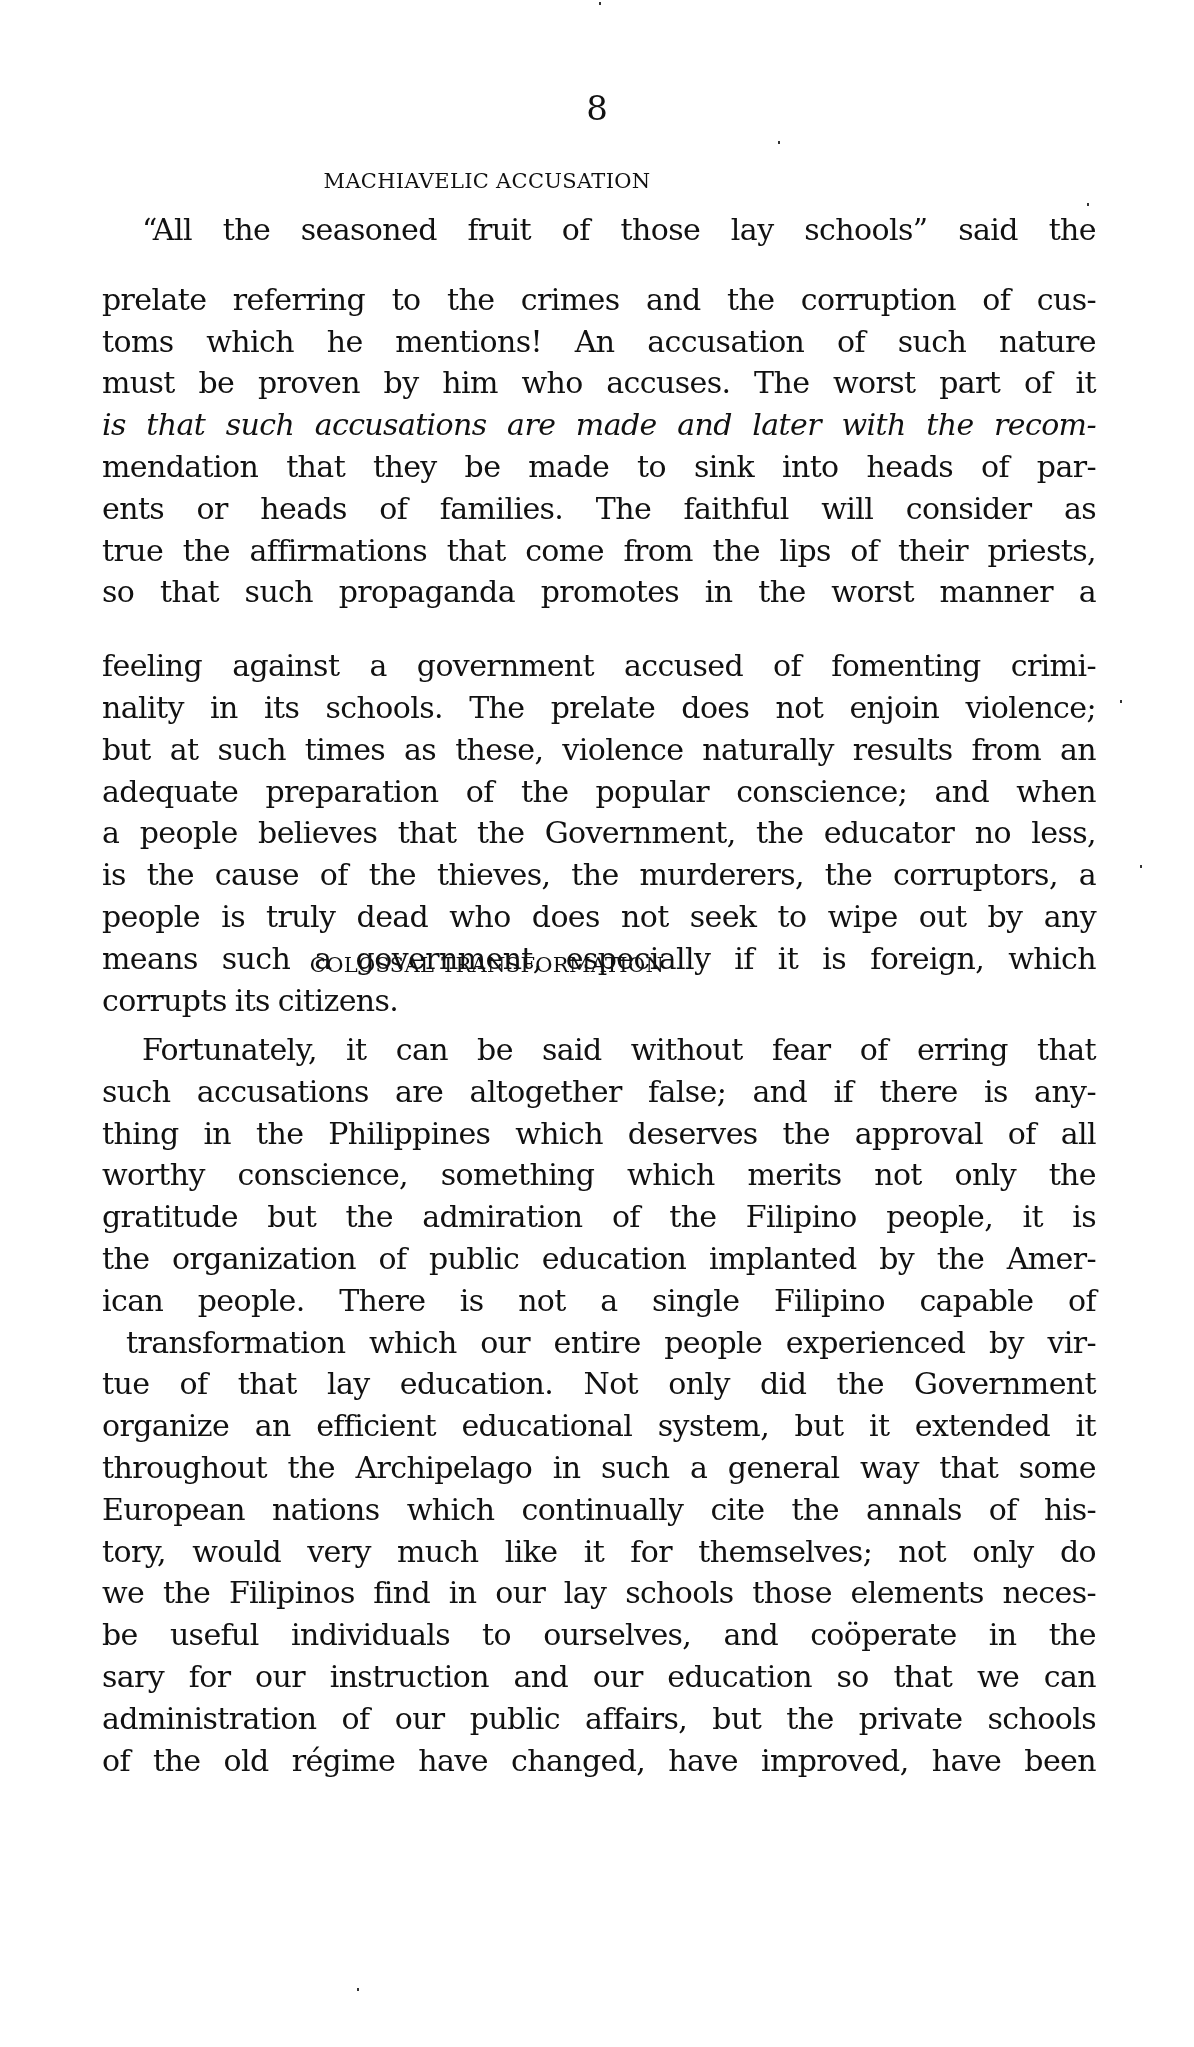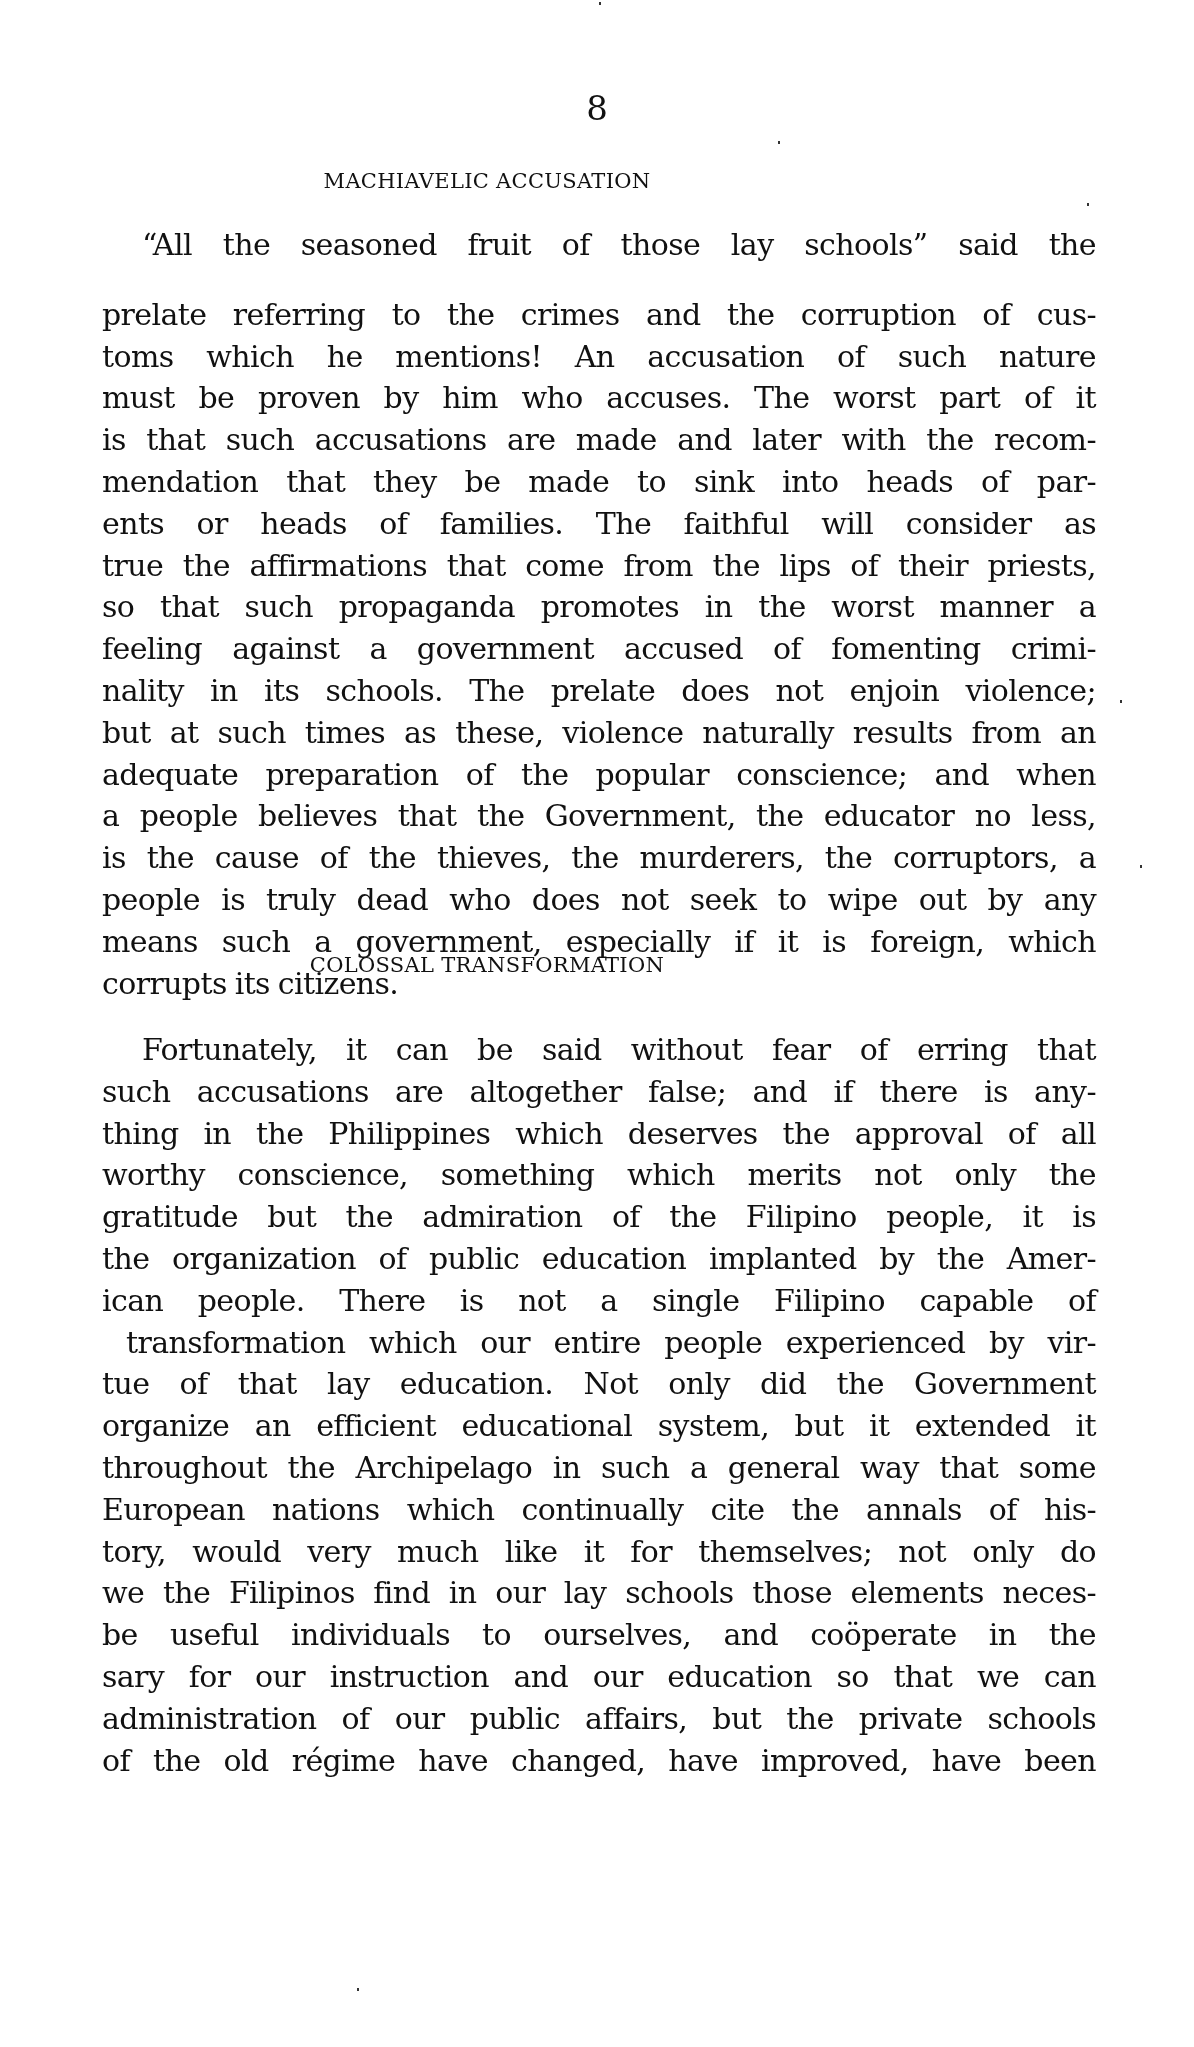--- a/index.html
+++ b/index.html
@@ -11,44 +11,44 @@
   .heading { position: absolute; left: 0; width: 974px; text-align: center;
              font-size: 21px; line-height: 26px; letter-spacing: 0.3px; }
   .h1 { top: 168px; }
   .h2 { top: 952px; }
   .para { position: absolute; left: 102px; width: 994px; margin: 0; }
   .line { display: block; height: 41.8px; line-height: 41.8px; font-size: 30px;
           text-align: justify; text-align-last: justify; white-space: nowrap;
           letter-spacing: -0.6px; word-spacing: -1px; }
   .line.indent { padding-left: 40px; }
   .line.last { text-align-last: left; }
-  .p1 { top: 224px; }
+  .p1 { top: 209px; }
   .p2 { top: 1029px; }
   .speck { position: absolute; width: 2px; height: 3px; background: #333; }
 </style>
 </head>
 <body>
 
 <div class="page">
 
   <div class="page-number">8</div>
 
   <div class="heading h1">MACHIAVELIC ACCUSATION</div>
 
   <div class="para p1">
     <span class="line indent" style="white-space: nowrap;">“All the seasoned fruit of those lay schools” said the</span>
     <span class="line" style="white-space: nowrap; margin-top: 28px;">prelate referring to the crimes and the corruption of cus-</span>
     <span class="line" style="white-space: nowrap;">toms which he mentions!  An accusation of such nature</span>
     <span class="line" style="white-space: nowrap;">must be proven by him who accuses.  The worst part of it</span>
-    <span class="line" style="white-space: nowrap;">is that such accusations are made and later with the recom-</span>
+    <span class="line" style="white-space: nowrap; font-style: italic;">is that such accusations are made and later with the recom-</span>
     <span class="line" style="white-space: nowrap;">mendation that they be made to sink into heads of par-</span>
     <span class="line" style="white-space: nowrap;">ents or heads of families.  The faithful will consider as</span>
     <span class="line" style="white-space: nowrap;">true the affirmations that come from the lips of their priests,</span>
     <span class="line" style="white-space: nowrap;">so that such propaganda promotes in the worst manner a</span>
-    <span class="line" style="white-space: nowrap;">feeling against a government accused of fomenting crimi-</span>
+    <span class="line" style="white-space: nowrap; margin-top: 32px;">feeling against a government accused of fomenting crimi-</span>
     <span class="line" style="white-space: nowrap;">nality in its schools.  The prelate does not enjoin violence;</span>
     <span class="line" style="white-space: nowrap;">but at such times as these, violence naturally results from an</span>
     <span class="line" style="white-space: nowrap;">adequate preparation of the popular conscience; and when</span>
     <span class="line" style="white-space: nowrap;">a people believes that the Government, the educator no less,</span>
     <span class="line" style="white-space: nowrap;">is the cause of the thieves, the murderers, the corruptors, a</span>
     <span class="line" style="white-space: nowrap;">people is truly dead who does not seek to wipe out by any</span>
     <span class="line" style="white-space: nowrap;">means such a government, especially if it is foreign, which</span>
     <span class="line last" style="white-space: nowrap;">corrupts its citizens.</span>
   </div>
 

